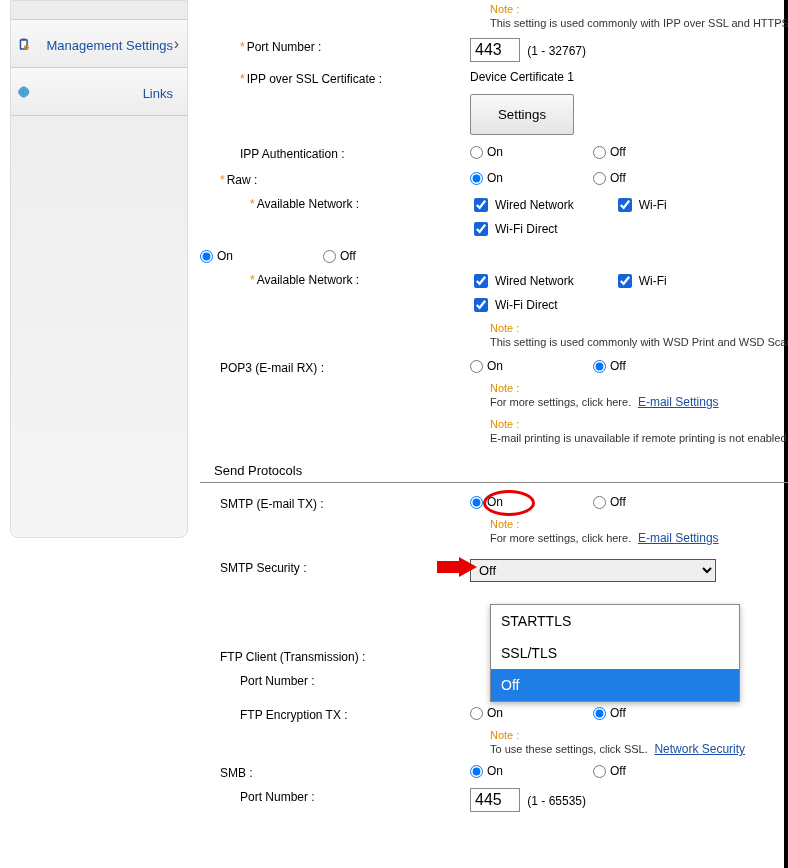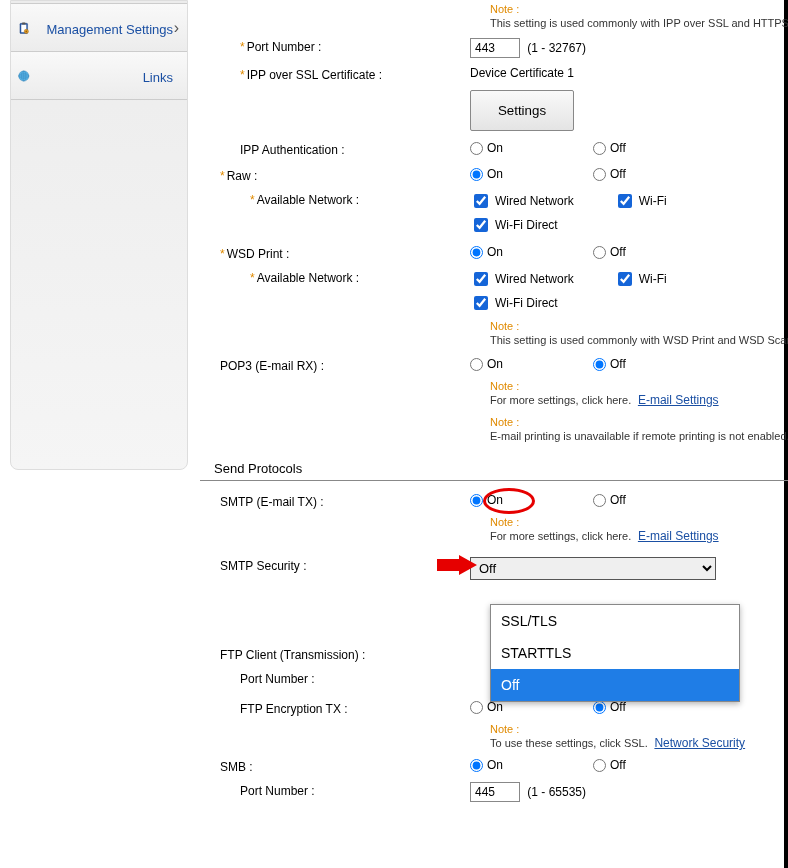--- a/index.html
+++ b/index.html
@@ -14,22 +14,22 @@
     position: relative;
   }
   .sidebar {
     position: absolute;
     left: 10px;
     top: 0;
     width: 178px;
     background: linear-gradient(to bottom, #ececec 0%, #f5f5f5 100%);
     border-radius: 0 0 8px 8px;
     border: 1px solid #ddd;
-    height: 470px;
-    padding-top: 2px;
+    height: 538px;
+    padding-top: 18px;
   }
   .sidebar-divider {
     border-top: 1px solid #ccc;
     margin: 0;
   }
   .sidebar-item {
     background: linear-gradient(to bottom, #f9f9f9 0%, #ececec 100%);
     border-bottom: 1px solid #ccc;
     padding: 8px 6px;
     display: flex;
@@ -97,21 +97,21 @@
   .note-block {
     padding-left: 290px;
     margin-bottom: 6px;
     margin-top: 2px;
     width: 745px;
   }
   input.text {
     width: 50px;
     padding: 2px 4px;
     border: 1px solid #888;
-    font-size: 12px;
+    font-size: 16px;
   }
   .range {
     margin-left: 4px;
   }
   button.settings-btn {
     width: 104px;
     padding: 12px 0;
     background: linear-gradient(to bottom,#f9f9f9,#e4e4e4);
     border: 1px solid #888;
     border-radius: 2px;
@@ -298,21 +298,20 @@
           </label>
         <label class="check-opt">
             <input type="checkbox" checked="" style="">
             <span>Wi-Fi Direct</span>
           </label>
       </div>
     </div>
   </div>
 
   <div class="row" style="margin-top:8px">
-    <div class="label left req">WSD Print :</div>
     <div class="value">
       <div class="radio-group">
         <label class="radio-opt">
             <input type="radio" name="wsd" checked="" style="">
             <span>On</span>
           </label>
         <label class="radio-opt">
             <input type="radio" name="wsd" style="">
             <span>Off</span>
           </label>
@@ -403,22 +402,22 @@
       </select>
     </div>
     <div class="arrow" style="left:237px; top:0px;">
       <svg viewBox="0 0 40 20" width="40" height="20">
         <polygon points="0,4 22,4 22,0 40,10 22,20 22,16 0,16" fill="#e60000"></polygon>
       </svg>
     </div>
   </div>
 
   <div class="dropdown-open" style="left:290px; top:604px;">
+    <div class="opt">STARTTLS</div>
     <div class="opt">SSL/TLS</div>
-    <div class="opt">STARTTLS</div>
     <div class="opt selected">Off</div>
   </div>
 
   <div style="height:58px"></div>
 
   <div class="row">
     <div class="label left">FTP Client (Transmission) :</div>
     <div class="value"></div>
   </div>
 

